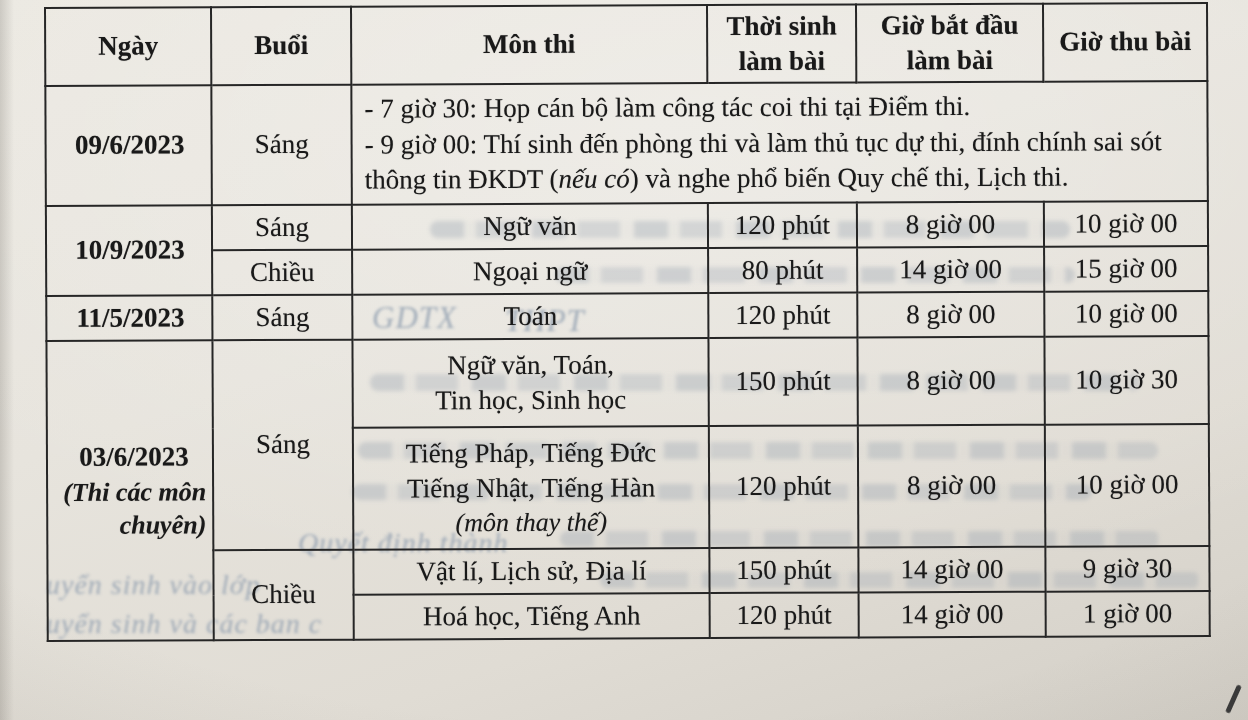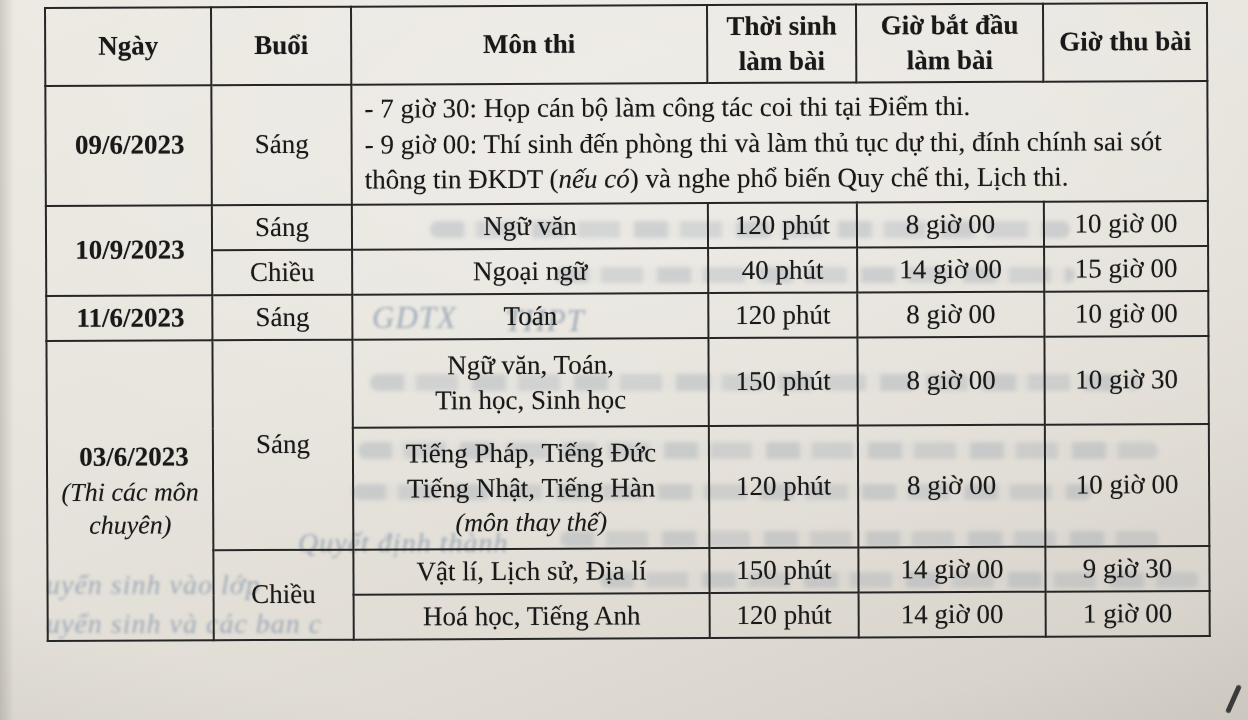--- a/index.html
+++ b/index.html
@@ -52,21 +52,21 @@
     text-shadow:0 0 1px rgba(25,25,25,.35);
   }
   th{font-weight:bold;}
   tr.r-head  {height:78px;}
   tr.r-brief {height:120px;}
   tr.r-sm    {height:45px;}
   tr.r-m1    {height:88px;}
   tr.r-m2    {height:122px;}
   td.left{text-align:left;padding:4px 12px;}
   td.bold, .bold{font-weight:bold;padding-left:8px;}
-  .date-note{font-style:italic;font-weight:normal;font-size:26px;line-height:1.25;display:block;margin-top:2px;}
+  .date-note{font-style:italic;font-weight:bold;font-size:26px;line-height:1.25;display:block;margin-top:2px;text-align:right;}
   .subject-note{font-style:italic;font-size:26px;display:block;}
   .briefing-line{display:block;margin:1px 0;}
   .subj-line{display:block;}
   
   .pen-mark{
     position:absolute;left:1231px;top:684px;width:5px;height:30px;z-index:3;
     background:#3a3a3a;border-radius:3px;transform:rotate(24deg);filter:blur(.4px);
   }
 </style>
 </head>
@@ -124,27 +124,27 @@
           <td class="bold" rowspan="2">10/9/2023</td>
           <td>Sáng</td>
           <td>Ngữ văn</td>
           <td>120 phút</td>
           <td>8 giờ 00</td>
           <td>10 giờ 00</td>
         </tr>
         <tr class="r-sm">
           <td>Chiều</td>
           <td>Ngoại ngữ</td>
-          <td>40 phút</td>
+          <td>80 phút</td>
           <td>14 giờ 00</td>
           <td>15 giờ 00</td>
         </tr>
 
         <tr class="r-sm">
-          <td class="bold">11/6/2023</td>
+          <td class="bold">11/5/2023</td>
           <td>Sáng</td>
           <td>Toán</td>
           <td>120 phút</td>
           <td>8 giờ 00</td>
           <td>10 giờ 00</td>
         </tr>
 
         <tr class="r-m1">
           <td rowspan="4">
             <span class="bold">03/6/2023</span>

